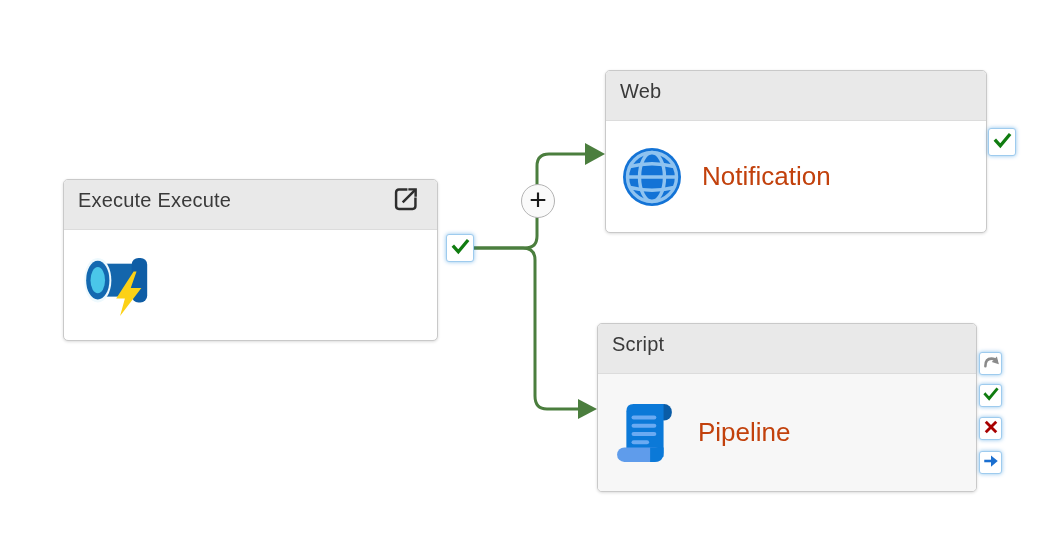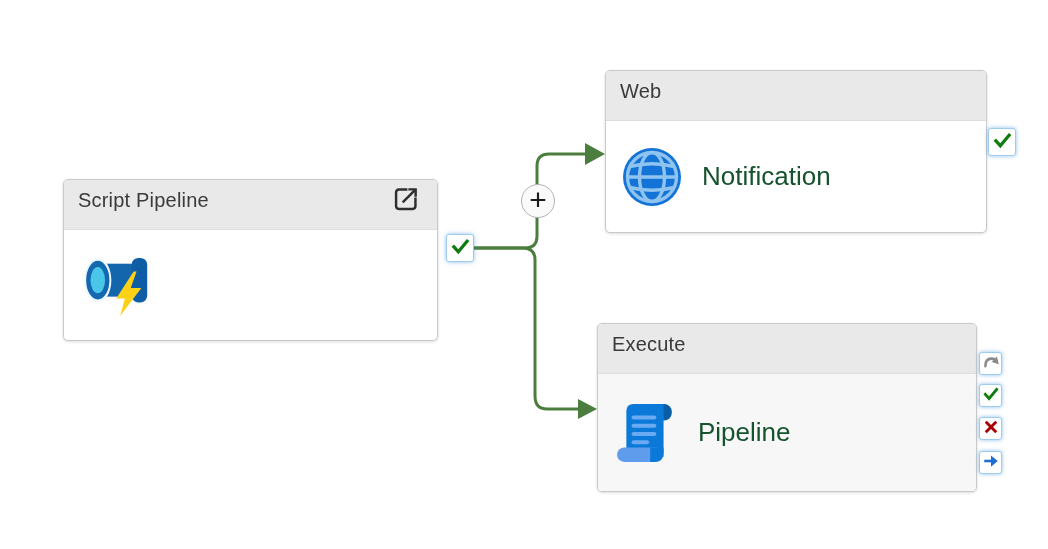--- a/index.html
+++ b/index.html
@@ -35,21 +35,21 @@
     border-radius: 4px 4px 0 0;
     display: flex; align-items: center; justify-content: space-between;
     padding: 0 12px 8px 14px;
     font-size: 20px; color: #3a3a3a;
     letter-spacing: 0.2px;
   }
   .node-body {
     flex: 1;
     display: flex; align-items: center;
     padding: 0 16px;
-    font-size: 26px; color: #14532d;
+    font-size: 26px; color: #c2410c;
     font-weight: 300;
     border-radius: 0 0 4px 4px;
   }
   .node-body .activity-icon { margin-right: 20px; flex: 0 0 auto; display: flex; }
   #node-execute-pipeline { left: 63px;  top: 179px; width: 375px; height: 162px; }
   #node-web              { left: 605px; top: 70px;  width: 382px; height: 163px; }
   #node-script           { left: 597px; top: 323px; width: 380px; height: 169px; background: #f7f7f7; }
   #node-script .node-body { background: #f7f7f7; }
   .header-action-btn {
     width: 38px; height: 38px;
@@ -100,21 +100,21 @@
     <polygon points="585,143 605,154 585,165" fill="#4b7e3e"></polygon>
     <polygon points="578,399 597,409 578,419" fill="#4b7e3e"></polygon>
   </svg>
 
   <div id="add-activity-button">
     <span>+</span>
   </div>
 
   <div class="node" id="node-execute-pipeline">
     <div class="node-header">
-      <span>Script Pipeline</span>
+      <span>Execute Execute</span>
       <button class="header-action-btn">
         <span>
           <svg width="34" height="34" viewBox="0 0 36 36" fill="none">
             <path d="M19.5 8 H10.5 Q7.5 8 7.5 11 V25.5 Q7.5 28.5 10.5 28.5 H25 Q28 28.5 28 25.5 V16.5" stroke="#2e2e2e" stroke-width="2.6"></path>
             <line x1="14.5" y1="21.5" x2="28" y2="8" stroke="#2e2e2e" stroke-width="2.6"></line>
             <polyline points="20.5,7.8 28.2,7.8 28.2,15.5" stroke="#2e2e2e" stroke-width="2.6" fill="none"></polyline>
           </svg>
         </span>
       </button>
     </div>
@@ -148,21 +148,21 @@
             <path d="M8 40.5 Q30 46 52 40.5"></path>
           </g>
         </svg>
       </span>
       <span>Notification</span>
     </div>
   </div>
 
   <div class="node" id="node-script">
     <div class="node-header">
-      <span>Execute</span>
+      <span>Script</span>
     </div>
     <div class="node-body">
       <span class="activity-icon">
         <svg width="64" height="62" viewBox="0 0 60 60">
           <rect x="40" y="2" width="15" height="16" rx="7.5" fill="#0a5ca6"></rect>
           <path d="M18 2 H47 V53 H11 V9 Q11 2 18 2 Z" fill="#0b79d8"></path>
           <g stroke="#6aaaf2" stroke-width="4" stroke-linecap="round">
             <line x1="18" y1="15" x2="38" y2="15"></line>
             <line x1="18" y1="23" x2="38" y2="23"></line>
             <line x1="18" y1="31" x2="38" y2="31"></line>

